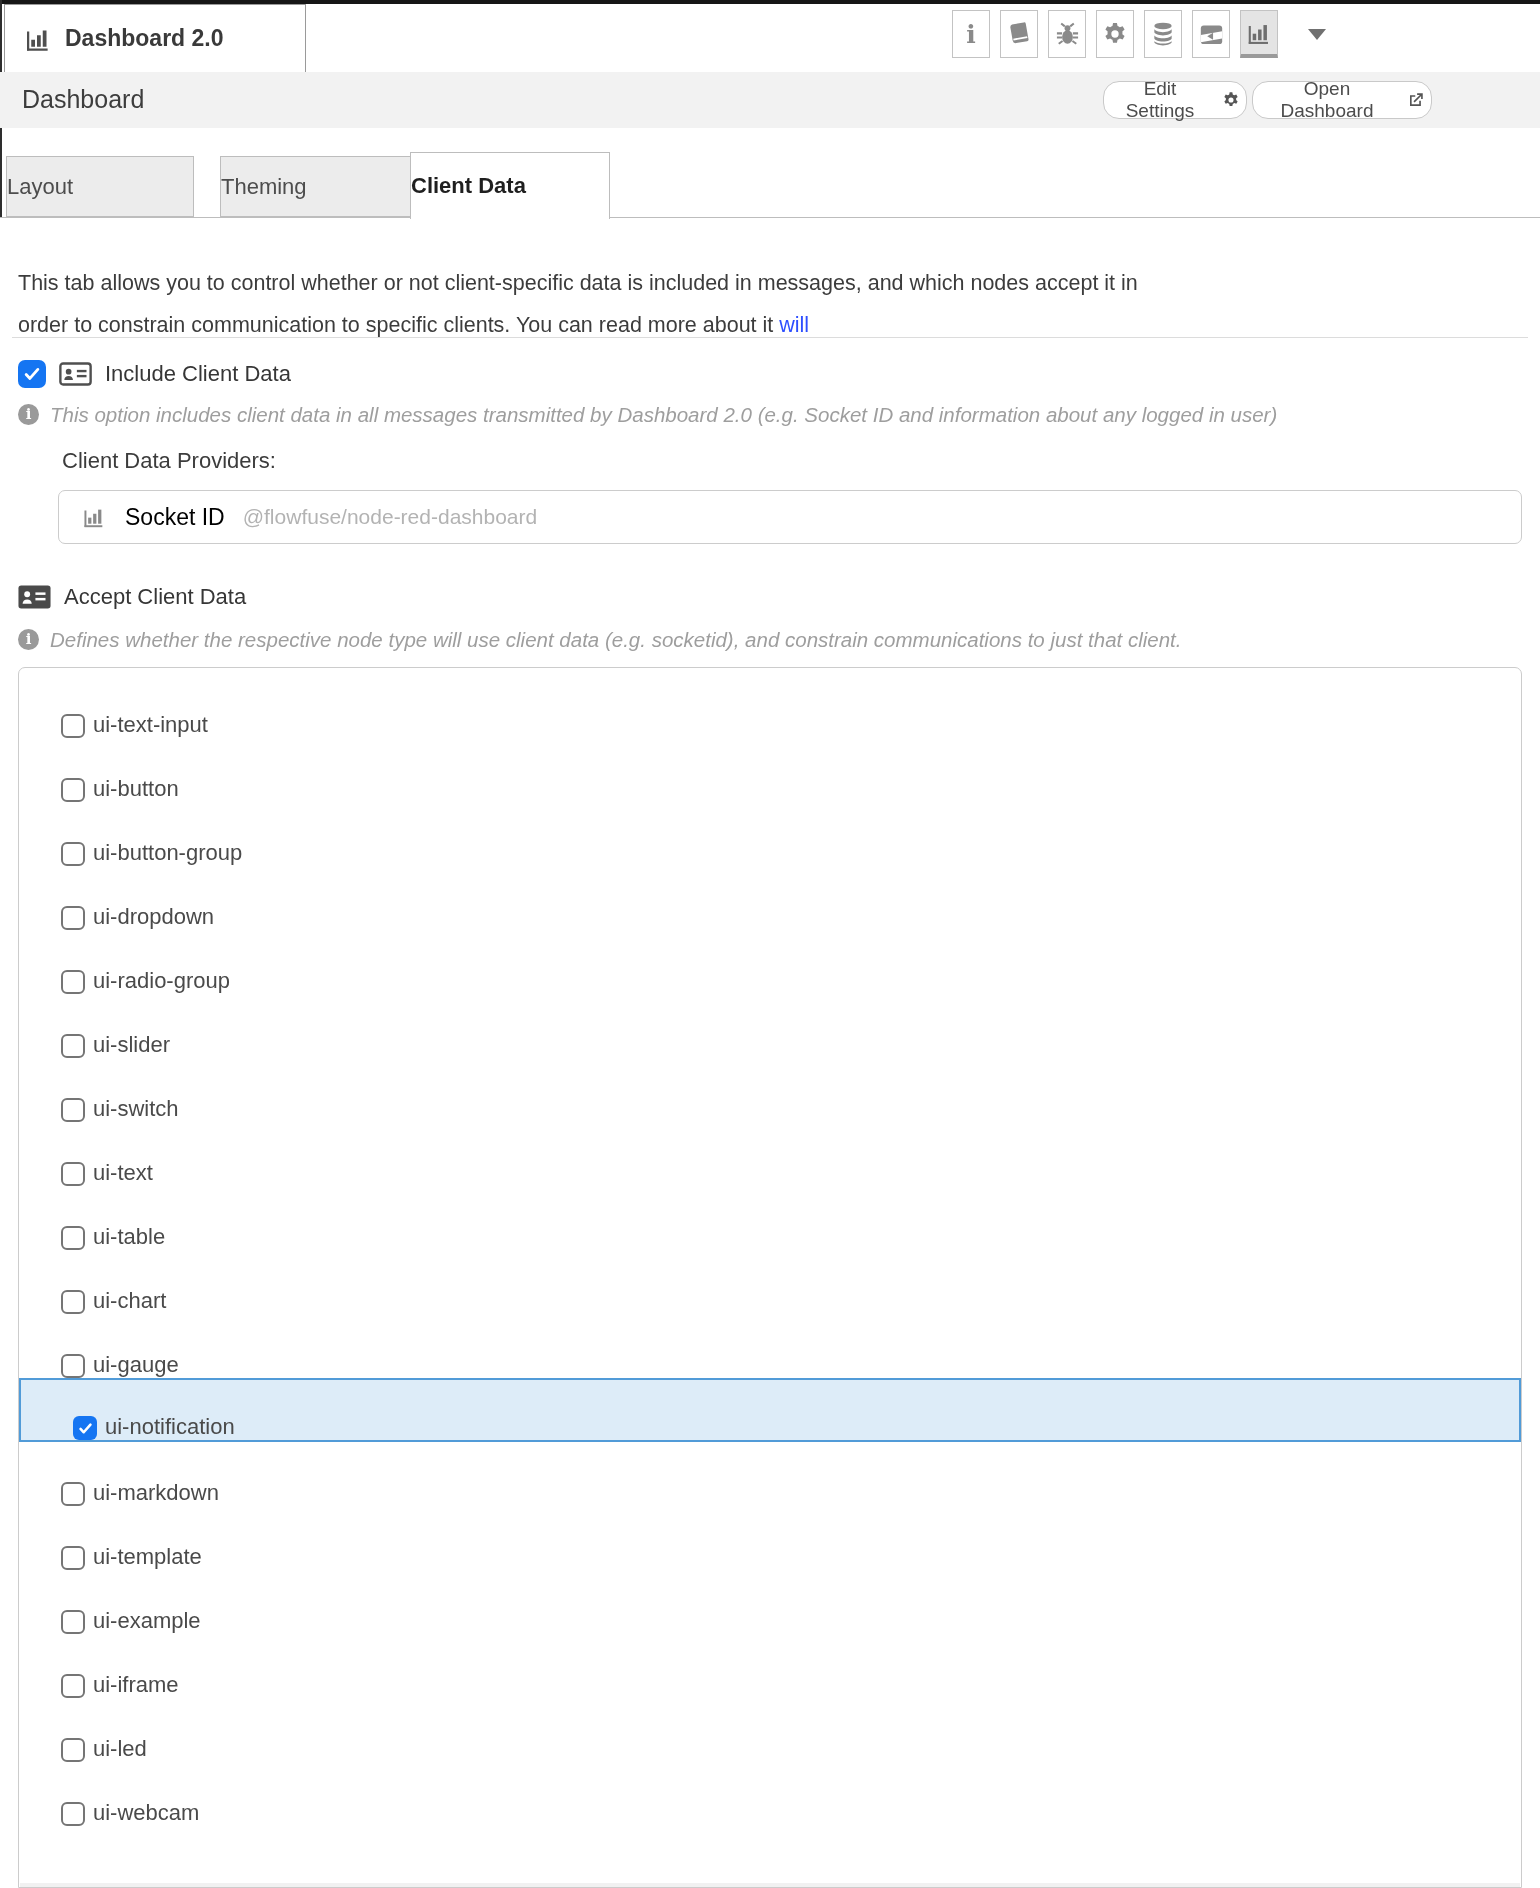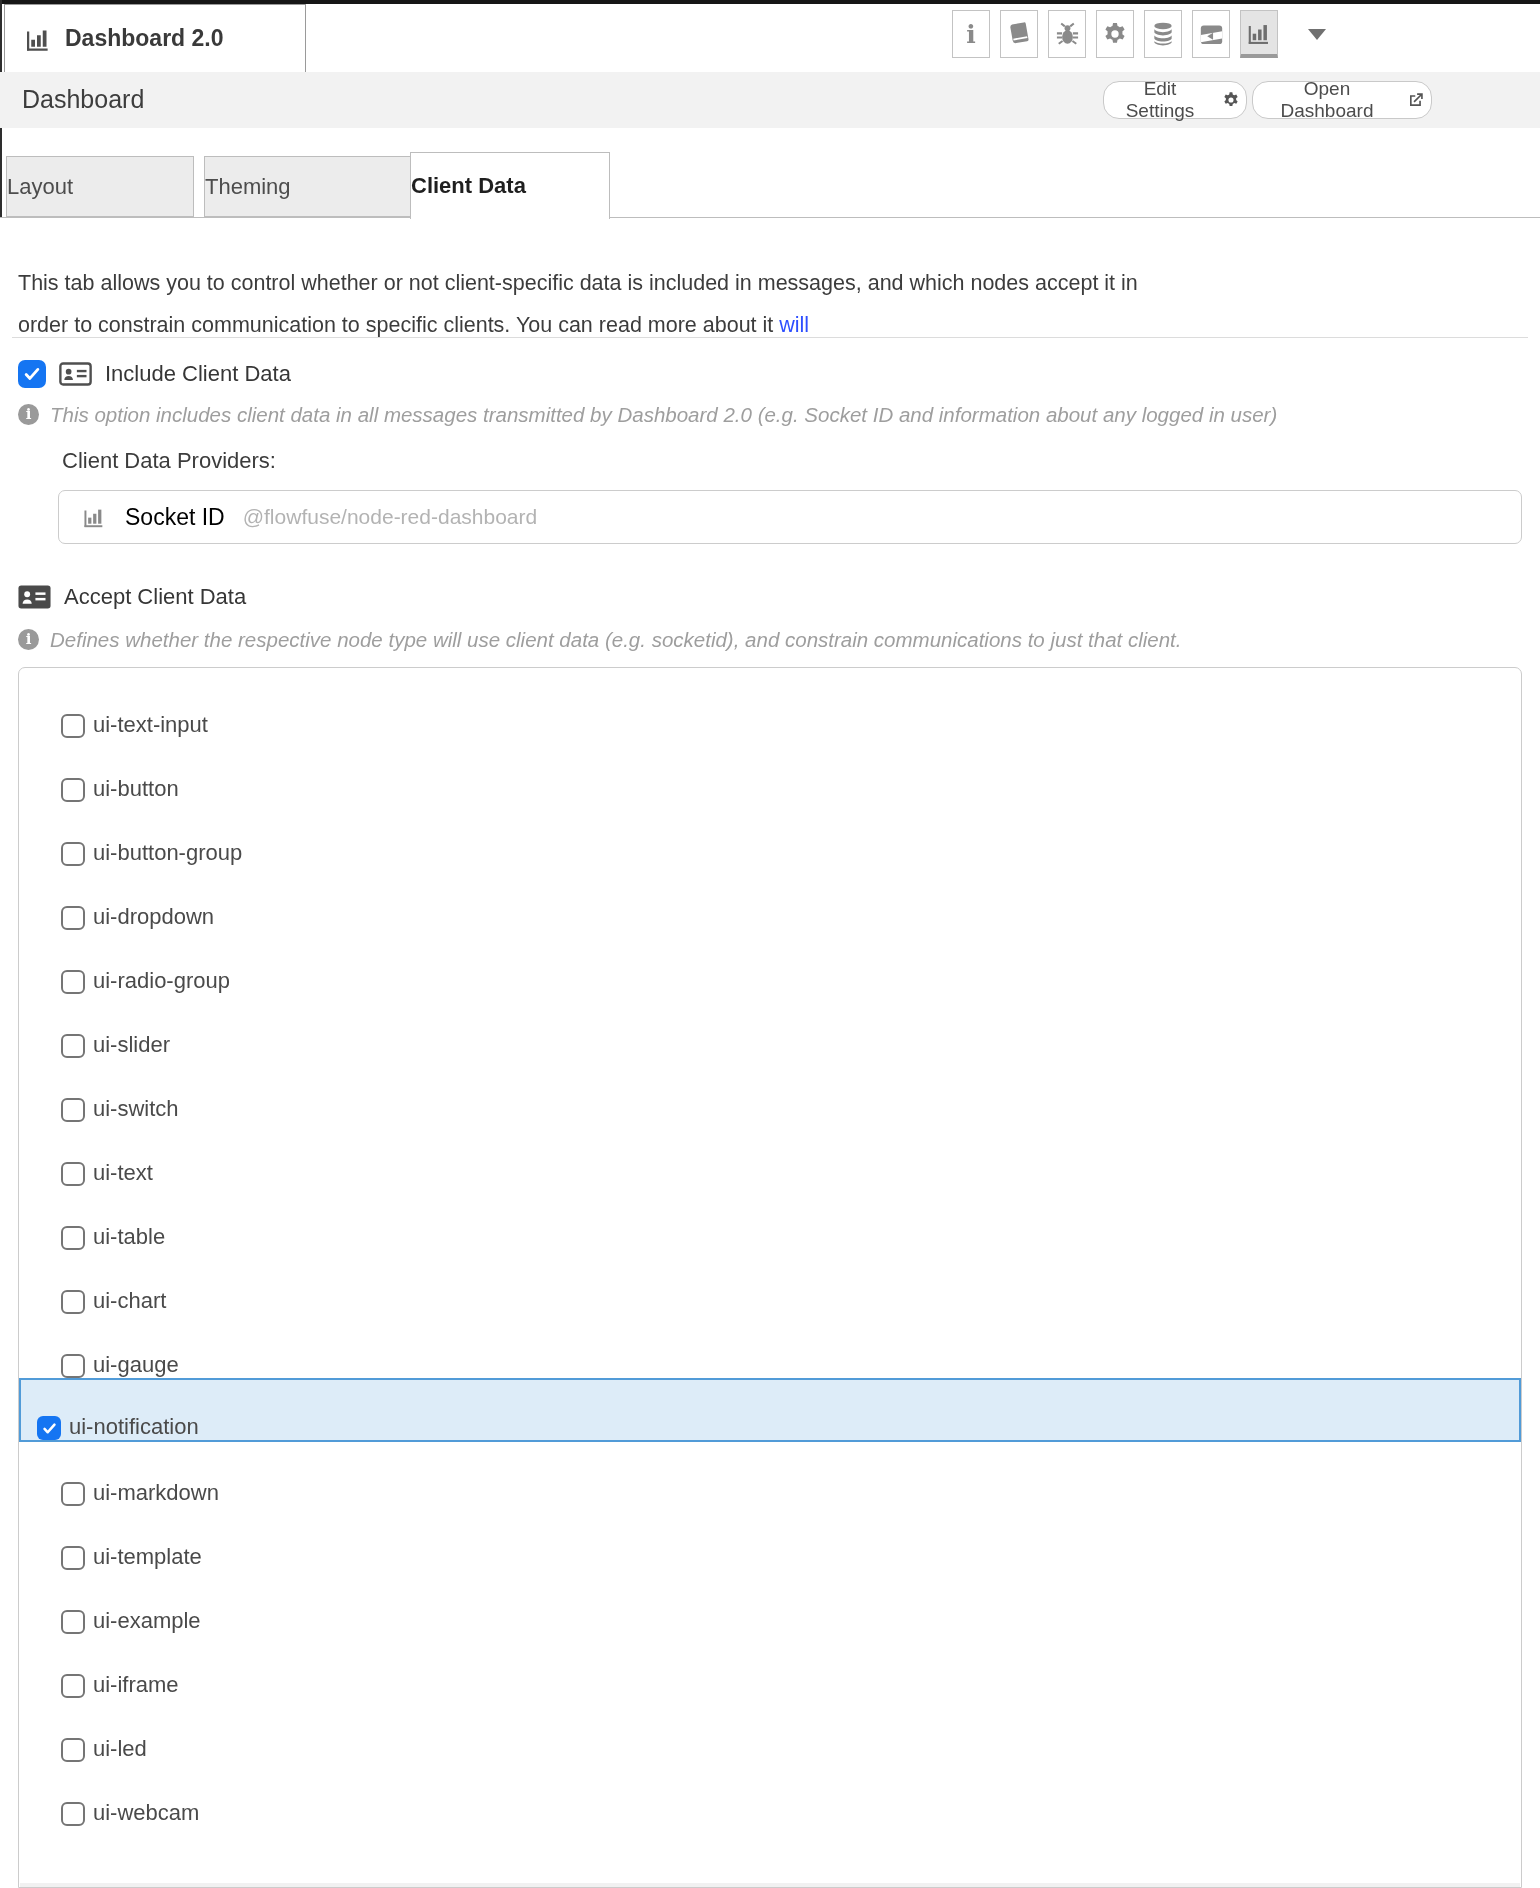--- a/index.html
+++ b/index.html
@@ -38,21 +38,21 @@
   .hbtn.edit{left:1103px;width:144px}
   .hbtn.open{left:1252px;width:180px}
 
   
   .tabline{position:absolute;top:217px;left:0;width:1540px;height:1px;background:#bdbdbd;z-index:1}
   .tab{position:absolute;display:flex;align-items:center;font-size:22px;cursor:pointer}
   .tab.inactive{top:156px;height:61px;background:#ececec;border:1px solid #bdbdbd;color:#4d4d4d}
   .tab.active{top:152px;height:67px;background:#fff;border:1px solid #bdbdbd;border-bottom:none;
     font-weight:bold;color:#1f1f1f;z-index:2}
   .tab.t1{left:6px;width:188px}
-  .tab.t2{left:204px;width:212px}
+  .tab.t2{left:220px;width:212px}
   .tab.t3{left:410px;width:200px}
 
   .intro{position:absolute;left:18px;top:240px;width:1500px;font-size:21.5px;line-height:42px;color:#3c3c3c}
   .intro a{color:var(--link);text-decoration:none;cursor:pointer}
 
   .divider{position:absolute;left:12px;top:337px;width:1516px;height:1px;background:#dcdcdc}
 
   .check-head{position:absolute;left:18px;display:flex;align-items:center;gap:13px}
   .check-head .lbl{font-size:22px;color:#363636}
   .cb{border-radius:6px;flex:none}
@@ -71,21 +71,21 @@
   .provider-box{position:absolute;left:58px;top:490px;width:1464px;height:54px;border:1px solid #cccccc;
     border-radius:7px;display:flex;align-items:center;gap:18px;padding-left:22px;background:#fff}
   .provider-name{font-size:23px;color:#000000}
   .provider-pkg{font-size:21px;color:#b3b3b3}
 
   .listbox{position:absolute;left:18px;top:667px;width:1504px;height:1221px;border:1px solid #cccccc;
     border-radius:7px 7px 0 0;padding-top:6px;overflow:hidden;background:#fff}
   .node-row{height:64px;display:flex;align-items:flex-end;gap:8px;padding-left:42px;cursor:pointer}
   .node-row .nlabel{font-size:22px;color:#4a4a4a}
   .node-row.checked{background:var(--rowbg)}
-  .node-row.focused{border:2px solid var(--rowborder);padding-left:16px}
+  .node-row.focused{border:2px solid var(--rowborder);padding-left:52px}
   .partial-row{position:absolute;left:1px;right:1px;top:1215px;height:6px;background:#f1f1f1}
 
   svg{display:block}
 </style>
 </head>
 <body>
 
 <div class="topbar"></div>
 <div class="left-edge"></div>
 

